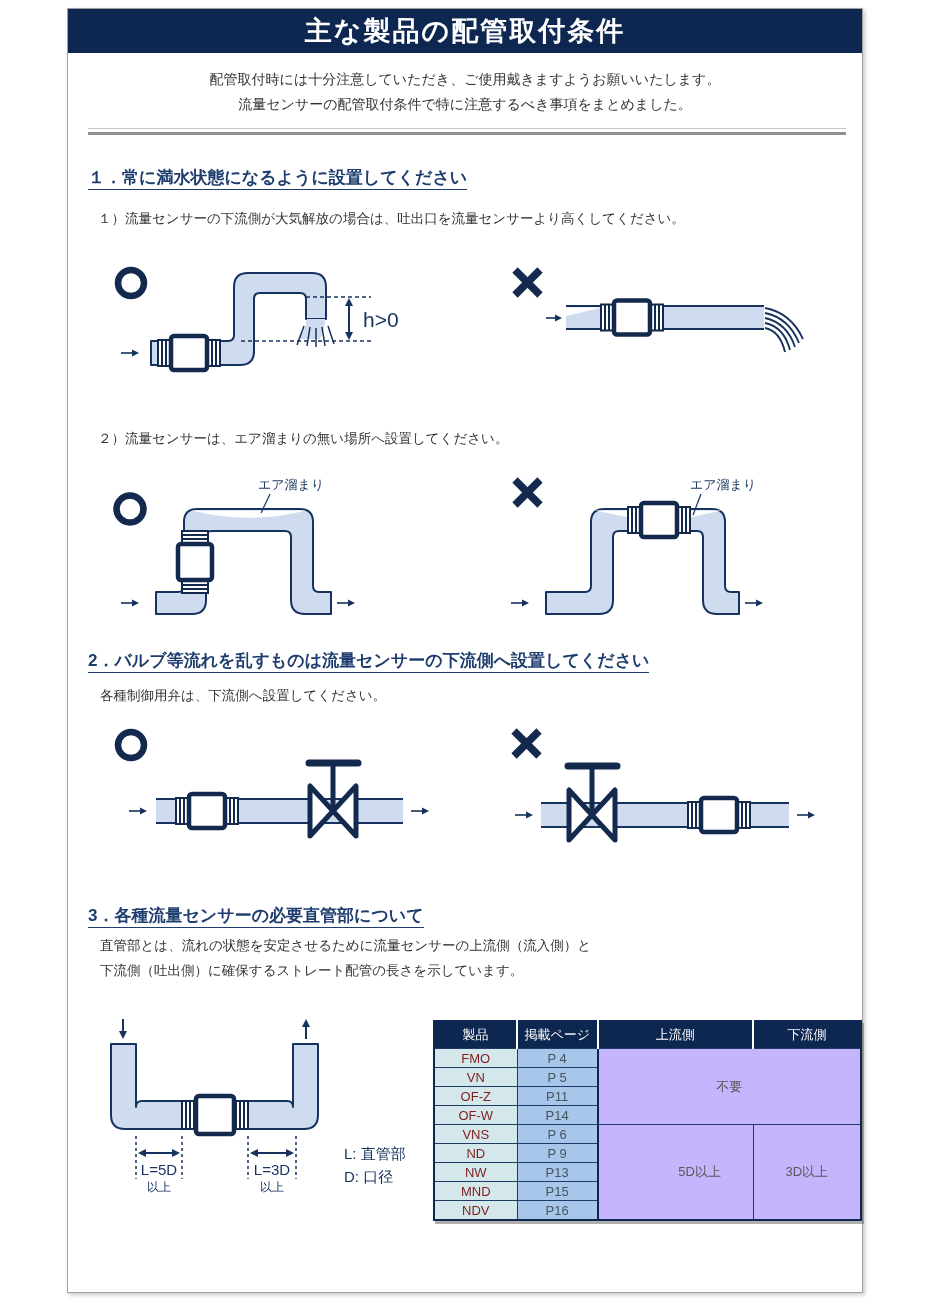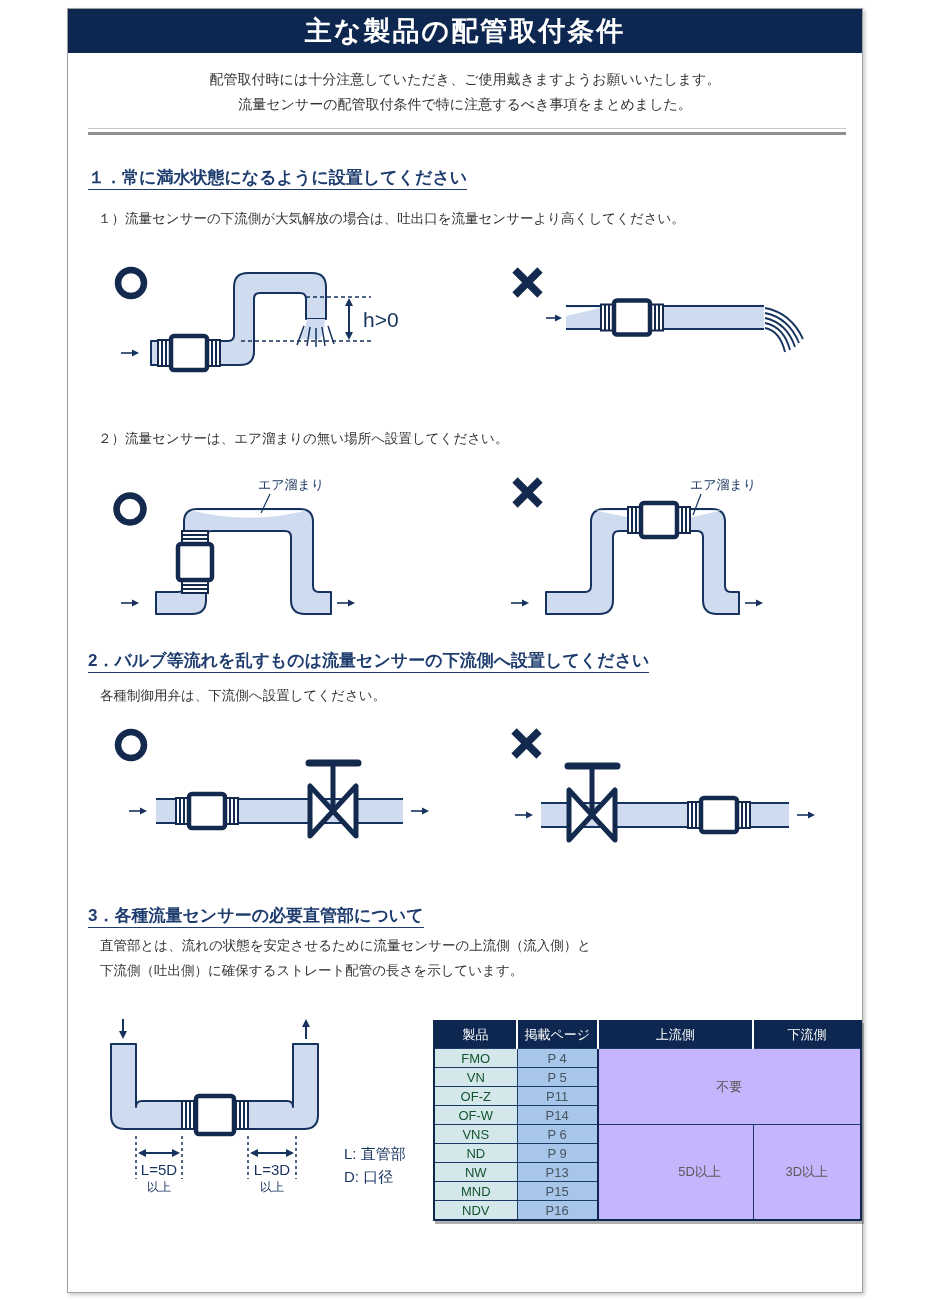--- a/index.html
+++ b/index.html
@@ -38,21 +38,21 @@
     border-collapse:collapse;border:2px solid #0d2750;
     box-shadow:2px 3px 0 rgba(110,110,110,0.55);
     font-size:13px;
     margin-top:14px;
   }
   .spec-table th{
     background:#0d2750;color:#fff;font-weight:normal;height:26px;padding:0;
   }
   .spec-table th + th{border-left:2px solid #ffffff;}
   .spec-table td{padding:0;text-align:center;height:18px;}
-  .spec-table td.prod{width:88px;background:#d4e8ec;border:1px solid #1c3c66;color:#14532d;}
+  .spec-table td.prod{width:88px;background:#d4e8ec;border:1px solid #1c3c66;color:#7f1d1d;}
   .spec-table td.pagec{width:86px;background:#a8c6e9;border:1px solid #1c3c66;color:#47555f;}
   .spec-table td.merged{background:#c4b5fd;color:#5a5a5a;border:1px solid #1c3c66;}
   .spec-table td.mfirst{border-left:2px solid #0d2750;}
   .spec-table td.up{width:117px;padding-left:48px;}
   .spec-table td.down{width:117px;}
 </style>
 </head>
 <body>
 
 <div class="card">

